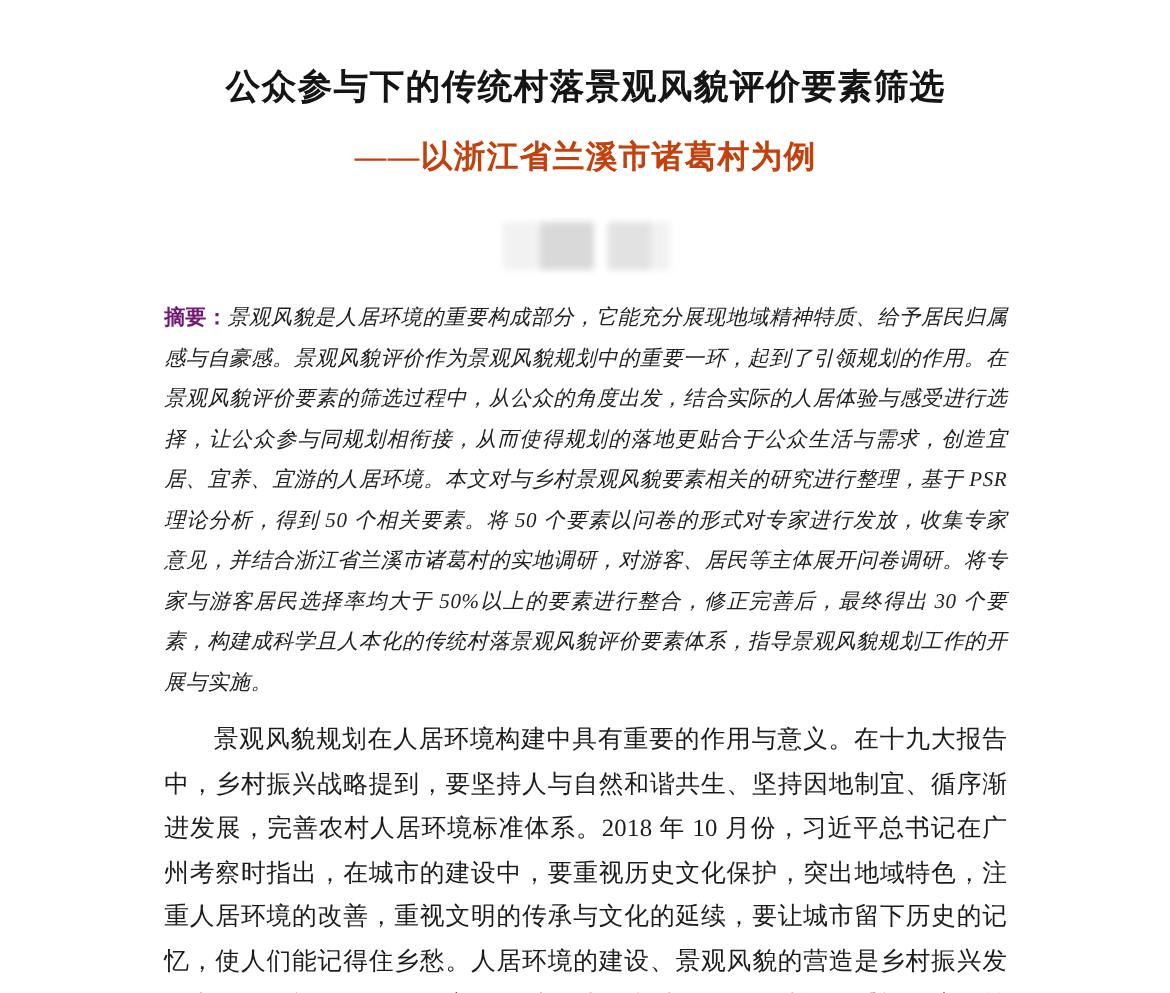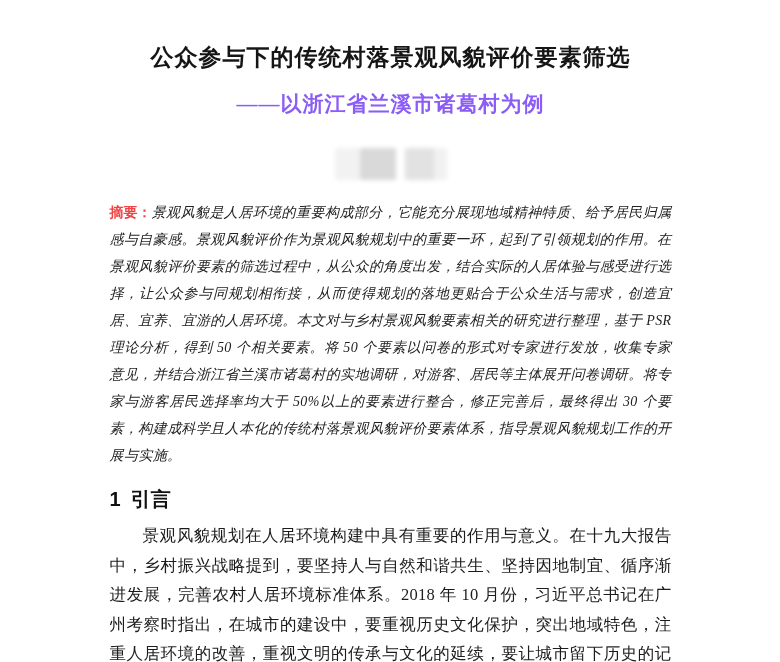--- a/index.html
+++ b/index.html
@@ -29,21 +29,21 @@
     letter-spacing: 1px;
     color: #151515;
   }
   h1.title-sub {
     margin: 15px 0 0 0;
     font-size: 21px;
     line-height: 30px;
     font-weight: bold;
     text-align: center;
     letter-spacing: 1px;
-    color: #8b5cf6;
+    color: #c2410c;
   }
   .author-redacted {
     position: relative;
     width: 112px;
     height: 36px;
     margin: 27px auto 0 auto;
     filter: blur(2px);
   }
   .author-redacted .blk {
     position: absolute;
@@ -65,21 +65,21 @@
   p.keywords {
     margin: 0;
     font-size: 14px;
     line-height: 27px;
     text-align: left;
     color: #222222;
   }
   .meta-label {
     font-weight: bold;
     font-style: normal;
-    color: #ef4444;
+    color: #701a75;
   }
   .kai {
     font-style: italic;
     letter-spacing: 0.4px;
   }
   h2.section-heading {
     margin: 17px 0 0 0;
     font-family: "Liberation Sans", "DejaVu Sans", sans-serif;
     font-size: 20px;
     line-height: 26px;
@@ -110,18 +110,17 @@
     <div class="author-redacted">
       <span class="blk b1"></span>
       <span class="blk b2"></span>
       <span class="blk b3"></span>
       <span class="blk b4"></span>
     </div>
 
     <p class="abstract"><span class="meta-label">摘要：</span><span class="kai">景观风貌是人居环境的重要构成部分，它能充分展现地域精神特质、给予居民归属感与自豪感。景观风貌评价作为景观风貌规划中的重要一环，起到了引领规划的作用。在景观风貌评价要素的筛选过程中，从公众的角度出发，结合实际的人居体验与感受进行选择，让公众参与同规划相衔接，从而使得规划的落地更贴合于公众生活与需求，创造宜居、宜养、宜游的人居环境。本文对与乡村景观风貌要素相关的研究进行整理，基于 PSR 理论分析，得到 50 个相关要素。将 50 个要素以问卷的形式对专家进行发放，收集专家意见，并结合浙江省兰溪市诸葛村的实地调研，对游客、居民等主体展开问卷调研。将专家与游客居民选择率均大于 50%以上的要素进行整合，修正完善后，最终得出 30 个要素，构建成科学且人本化的传统村落景观风貌评价要素体系，指导景观风貌规划工作的开展与实施。</span></p>
 
 
-    <h2 class="section-heading"><span class="num">1</span><span>引言</span></h2>
 
     <p class="body-text">景观风貌规划在人居环境构建中具有重要的作用与意义。在十九大报告中，乡村振兴战略提到，要坚持人与自然和谐共生、坚持因地制宜、循序渐进发展，完善农村人居环境标准体系。2018 年 10 月份，习近平总书记在广州考察时指出，在城市的建设中，要重视历史文化保护，突出地域特色，注重人居环境的改善，重视文明的传承与文化的延续，要让城市留下历史的记忆，使人们能记得住乡愁。人居环境的建设、景观风貌的营造是乡村振兴发展中不可忽视的一环，国家层面对于城镇乡村景观风貌建设的重视程度日益加强。</p>
 
   </div>
 </div>
 
 </body></html>

